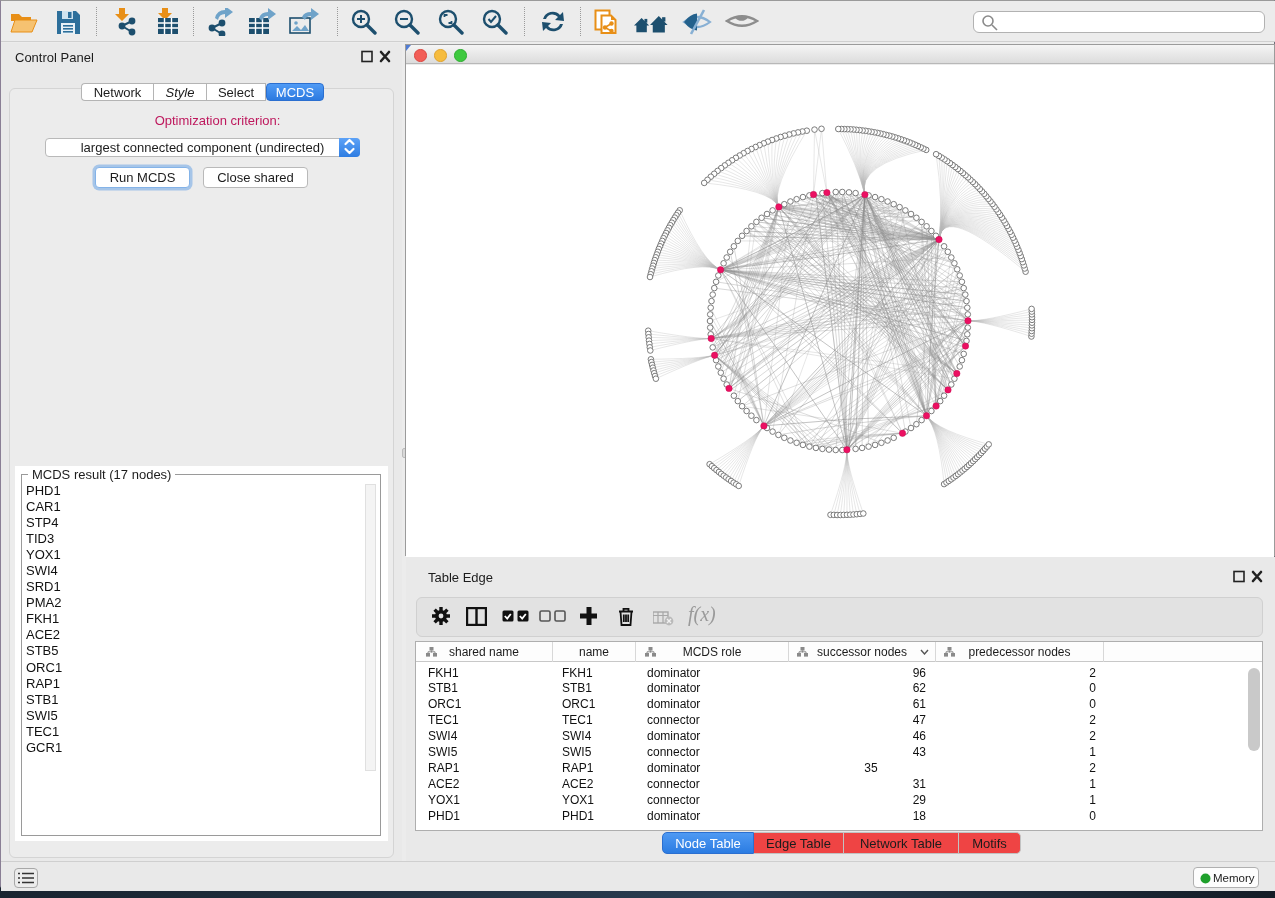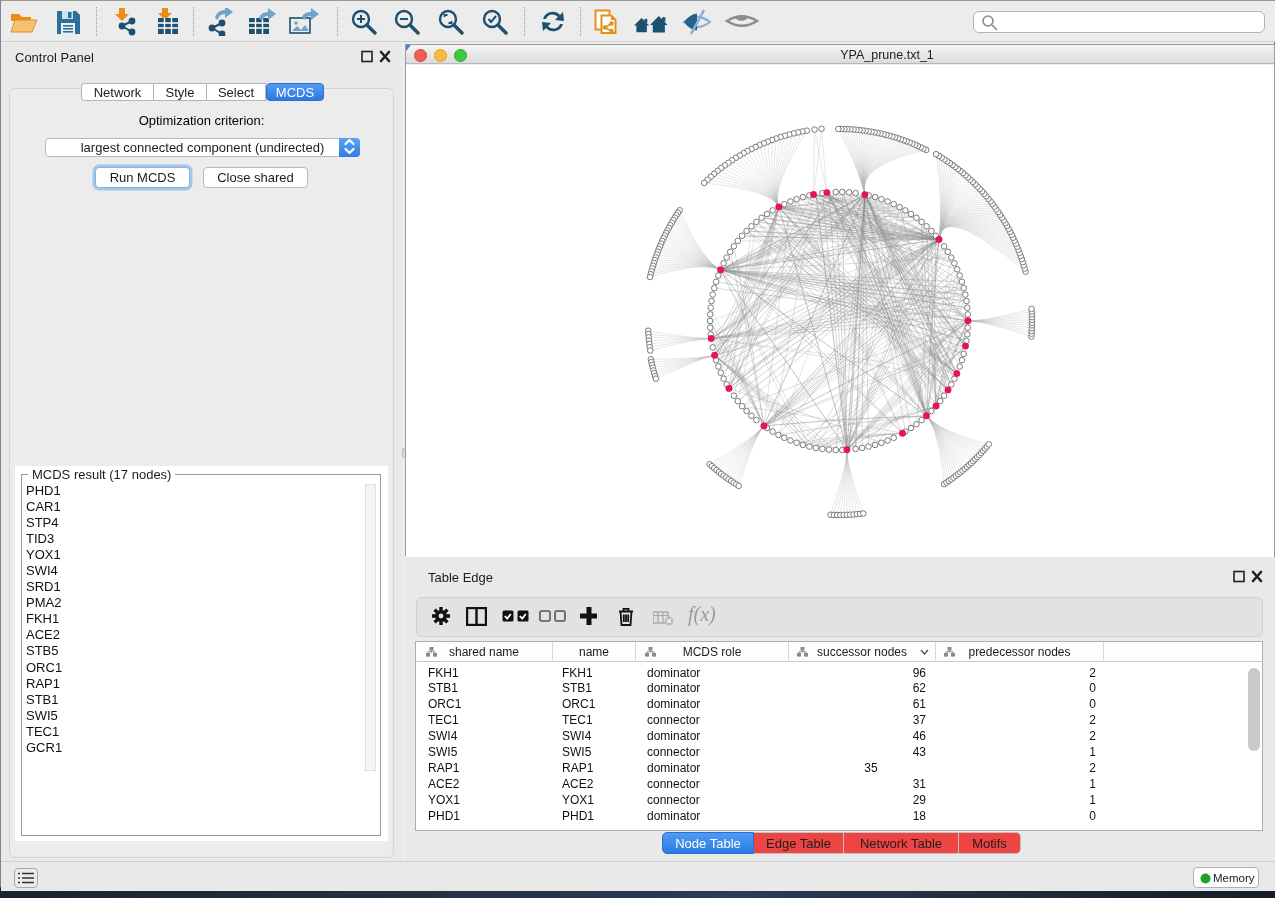--- a/index.html
+++ b/index.html
@@ -11,21 +11,21 @@
 .tbsep { position:absolute; top:6px; width:0; height:29px; border-left:1px dotted #9a9a9a; }
 #searchbox { position:absolute; left:972px; top:10px; width:292px; height:22px; background:#fff; border:1.5px solid #b2b2b2; border-radius:6px; }
 
 #cp { position:absolute; left:0; top:42px; width:401px; height:818px; background:#e9e9e9;padding-left:28px; }
 #cp-title { position:absolute; left:14px; top:7px; font-size:13px; color:#1c1c1c; }
 .winbtns { position:absolute; }
 #cp-tabs { position:absolute; left:80px; top:34px; height:18px; z-index:3; }
 .tab { position:absolute; top:6px; height:18px; background:#fff; border:1px solid #b4b4b4; font-size:13px; color:#1c1c1c; text-align:center; line-height:17px; }
 .tab.sel { background:linear-gradient(#509bf5,#2c7ae0); border:1px solid #2b6fd0; color:#fff; }
 #cp-pane { position:absolute; left:8px; top:45px; width:385px; height:770px; background:#ececec; border:1px solid #d4d4d4; border-radius:6px; }
-#optlabel { position:absolute; left:0; top:24px; width:100%; text-align:center; font-size:13px; color:#000000; }
+#optlabel { position:absolute; left:16px; top:24px; width:100%; text-align:center; font-size:13px; color:#be185d; }
 #combo { position:absolute; left:35px; top:49px; width:315px; height:19px; background:#fff; border:1px solid #b9b9b9; border-radius:4px; font-size:13px; color:#1c1c1c; line-height:17px; text-align:center; }
 #combo-btn { position:absolute; right:-1px; top:-1px; width:21px; height:19px; background:linear-gradient(#5da2f7,#2e7de2); border-radius:0 4px 4px 0; }
 .btn { position:absolute; top:78px; height:21px; background:#fff; border:1px solid #b9b9b9; border-radius:4px; font-size:13px; color:#1c1c1c; text-align:center; line-height:19px; }
 #runbtn { left:85px; width:95px; border:1px solid #84b3e8; box-shadow:0 0 0 2.5px rgba(110,165,230,.55); }
 #closebtn { left:193px; width:105px; }
 #whitepane { position:absolute; left:5px; top:377px; width:373px; height:375px; background:#fff; }
 #fieldset { position:absolute; left:6px; top:8px; width:360px; height:362px; border:1px solid #9a9a9a; }
 #legend { position:absolute; left:6px; top:-8px; background:#fff; padding:0 4px; font-size:13px; color:#1c1c1c; }
 #mcdslist { position:absolute; left:1px; top:8px; width:345px; font-size:13px; color:#111; line-height:16.05px; padding-left:3px; }
 #listsb { position:absolute; right:4px; top:9px; width:11px; height:287px; background:#f4f4f4; border:1px solid #e0e0e0; }
@@ -181,21 +181,21 @@
       </div>
 </div>
     <div id="cp">
 <div id="cp-title">Control Panel</div>
 <svg width="30" height="13" viewBox="0 0 30 13" class="winbtns" style="left:360px;top:7px">
 <rect x="1" y="1.5" width="10" height="10" fill="none" stroke="#222" stroke-width="1.6"></rect>
 <path d="M20 2 L28 11 M28 2 L20 11" stroke="#222" stroke-width="2.6" stroke-linecap="round"></path>
       </svg>
 <div id="cp-tabs">
         <div class="tab" style="left:0px;width:72px;border-radius:4px 0 0 4px;border-right:none;">Network</div>
-        <div class="tab" style="left:72px;width:53px;border-right:none;">Style</div>
+        <div class="tab" style="left:72px;width:53px;border-right:none;font-style:italic;">Style</div>
         <div class="tab" style="left:125px;width:60px;">Select</div>
         <div class="tab sel" style="left:185px;width:58px;border-radius:4px;">MCDS</div>
       </div>
 <div id="cp-pane">
   <div id="optlabel">Optimization criterion:</div>
   <div id="combo">largest connected component (undirected)
     <div id="combo-btn"><svg width="19" height="17" viewBox="0 0 19 17">
               <path d="M5.5 6 L9.5 2 L13.5 6" stroke="#fff" stroke-width="2.2" fill="none" stroke-linecap="round" stroke-linejoin="round"></path>
               <path d="M5.5 11 L9.5 15 L13.5 11" stroke="#fff" stroke-width="2.2" fill="none" stroke-linecap="round" stroke-linejoin="round"></path>
             </svg></div>
@@ -213,21 +213,20 @@
 </div>
 <div style="position:absolute;left:401px;top:447px;width:5px;height:10px;background:#d8d8d8;border:1px solid #bbb;border-radius:2px"></div>
     <div id="netwin">
 <div id="nettitle">
         <svg width="5" height="6" viewBox="0 0 5 6" style="position:absolute;left:0;top:0">
           <path d="M0 0 L5 0 L0 6 z" fill="#3e6fd0" opacity="0.9"></path>
         </svg>
   <div class="light" style="left:8px;background:#f25e57;border:1px solid #dd4741"></div>
   <div class="light" style="left:28px;background:#f6bc3e;border:1px solid #e0a32e"></div>
   <div class="light" style="left:48px;background:#3ec93f;border:1px solid #2eae32"></div>
-  <div class="t">YPA_prune.txt_1</div>
 </div>
 <div id="canvas">
         <svg width="868" height="492" viewBox="0 0 868 492" style="position:absolute;left:0;top:0">
 <g fill="none">
 <path d="M372.8 141.9 Q364.6 124.5 400.8 65.7" stroke="#b5b5b5" stroke-opacity="0.50" stroke-width="0.65"></path>
 <path d="M372.8 141.9 Q364.6 124.5 396.4 66.5" stroke="#b5b5b5" stroke-opacity="0.50" stroke-width="0.65"></path>
 <path d="M372.8 141.9 Q364.6 124.5 392.0 67.4" stroke="#b5b5b5" stroke-opacity="0.50" stroke-width="0.65"></path>
 <path d="M372.8 141.9 Q364.6 124.5 387.6 68.4" stroke="#b5b5b5" stroke-opacity="0.50" stroke-width="0.65"></path>
 <path d="M372.8 141.9 Q364.6 124.5 383.2 69.5" stroke="#b5b5b5" stroke-opacity="0.50" stroke-width="0.65"></path>
 <path d="M372.8 141.9 Q364.6 124.5 378.9 70.7" stroke="#b5b5b5" stroke-opacity="0.50" stroke-width="0.65"></path>
@@ -1234,21 +1233,21 @@
         <div class="rowtext" style="left:420px;top:39.4px;width:90px;text-align:right">62</div>
         <div class="rowtext" style="left:590px;top:39.4px;width:90px;text-align:right">0</div>
         <div class="rowtext" style="left:12px;top:55.3px">ORC1</div>
         <div class="rowtext" style="left:146px;top:55.3px">ORC1</div>
         <div class="rowtext" style="left:231px;top:55.3px">dominator</div>
         <div class="rowtext" style="left:420px;top:55.3px;width:90px;text-align:right">61</div>
         <div class="rowtext" style="left:590px;top:55.3px;width:90px;text-align:right">0</div>
         <div class="rowtext" style="left:12px;top:71.2px">TEC1</div>
         <div class="rowtext" style="left:146px;top:71.2px">TEC1</div>
         <div class="rowtext" style="left:231px;top:71.2px">connector</div>
-        <div class="rowtext" style="left:420px;top:71.2px;width:90px;text-align:right">37</div>
+        <div class="rowtext" style="left:420px;top:71.2px;width:90px;text-align:right">47</div>
         <div class="rowtext" style="left:590px;top:71.2px;width:90px;text-align:right">2</div>
         <div class="rowtext" style="left:12px;top:87.1px">SWI4</div>
         <div class="rowtext" style="left:146px;top:87.1px">SWI4</div>
         <div class="rowtext" style="left:231px;top:87.1px">dominator</div>
         <div class="rowtext" style="left:420px;top:87.1px;width:90px;text-align:right">46</div>
         <div class="rowtext" style="left:590px;top:87.1px;width:90px;text-align:right">2</div>
         <div class="rowtext" style="left:12px;top:103.0px">SWI5</div>
         <div class="rowtext" style="left:146px;top:103.0px">SWI5</div>
         <div class="rowtext" style="left:231px;top:103.0px">connector</div>
         <div class="rowtext" style="left:420px;top:103.0px;width:90px;text-align:right">43</div>

